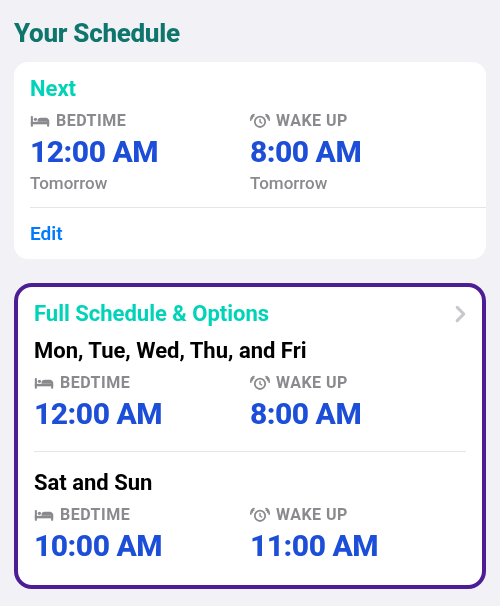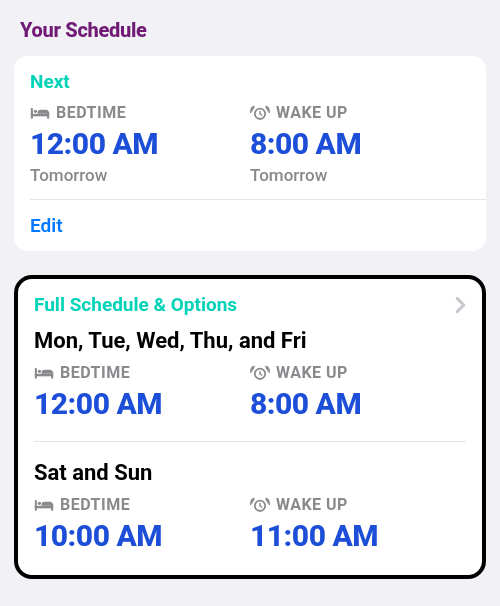--- a/index.html
+++ b/index.html
@@ -9,42 +9,41 @@
       font-family: -apple-system, BlinkMacSystemFont, "Segoe UI", Roboto, Helvetica, Arial, sans-serif;
     }
     body {
       background: #f2f2f6;
       width: 500px;
       height: 606px;
       padding: 18px 14px;
       overflow: hidden;
     }
     .title {
-      font-size: 20px;
+      font-size: 26px;
       font-weight: 800;
-      color: #701a75;
-      margin-left: 6px;
+      color: #0f766e;
       margin-bottom: 14px;
       letter-spacing: -0.3px;
     }
     .card {
       background: #fff;
       border-radius: 14px;
       padding: 14px 16px 0 16px;
       margin-bottom: 24px;
     }
     .card.highlighted {
-      border: 4px solid #000000;
+      border: 4px solid #4c1d95;
       border-radius: 18px;
       padding: 14px 16px 10px 16px;
       margin-bottom: 0;
     }
     .section-header {
       color: #00d3b7;
-      font-size: 19px;
+      font-size: 22px;
       font-weight: 700;
       margin-bottom: 10px;
     }
     .section-header.row {
       display: flex;
       align-items: center;
       justify-content: space-between;
       margin-bottom: 12px;
     }
     .cols {

